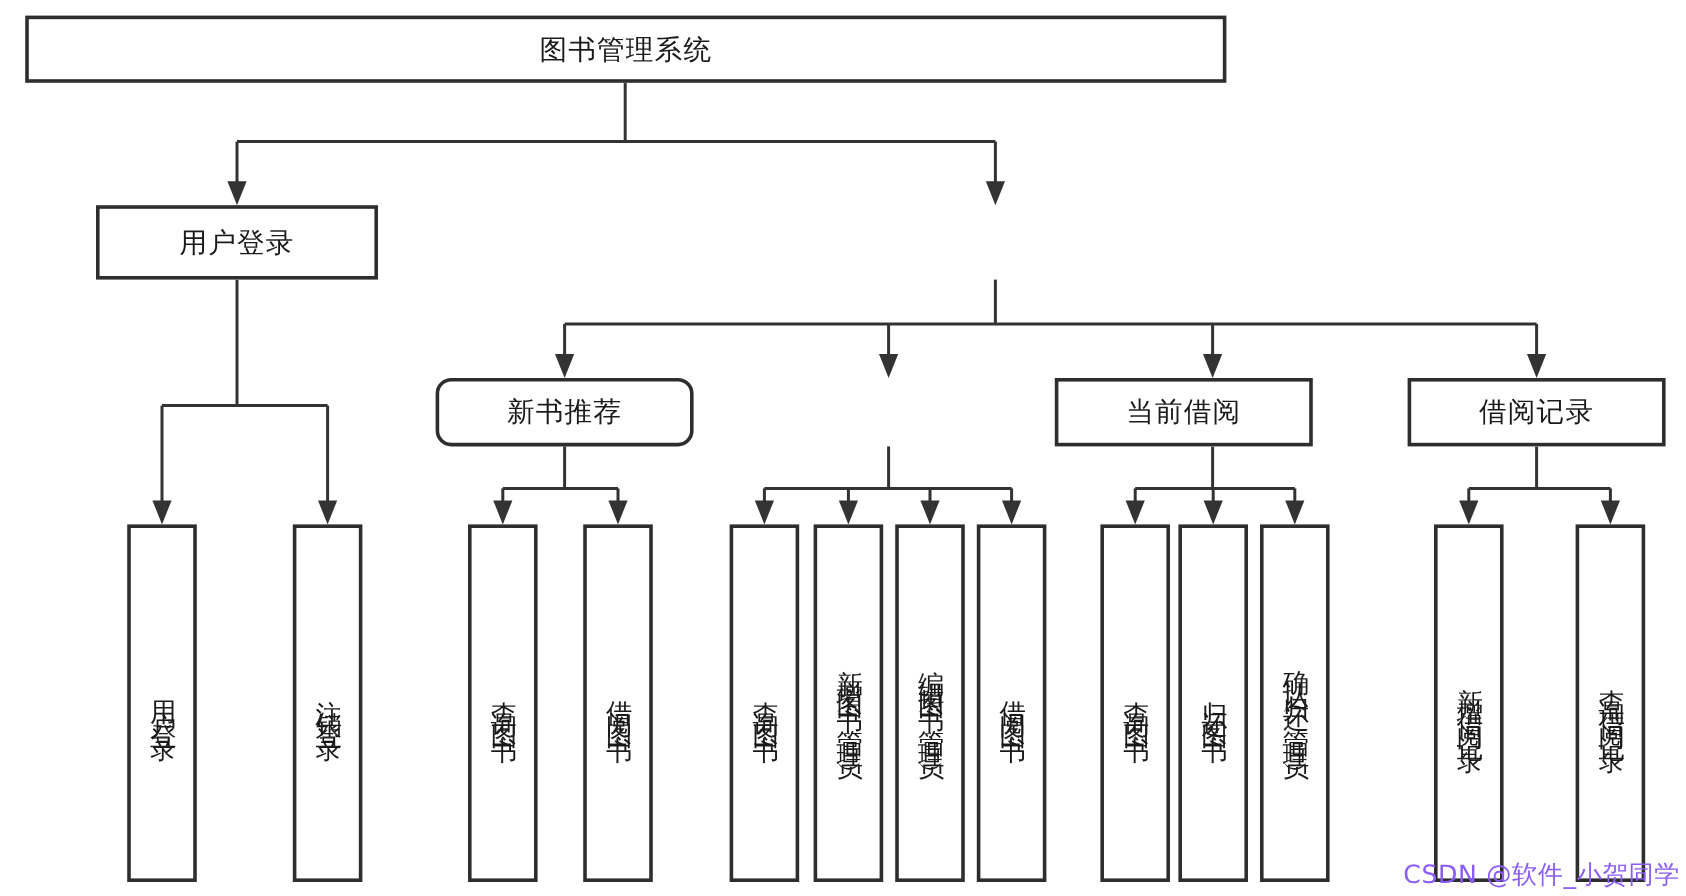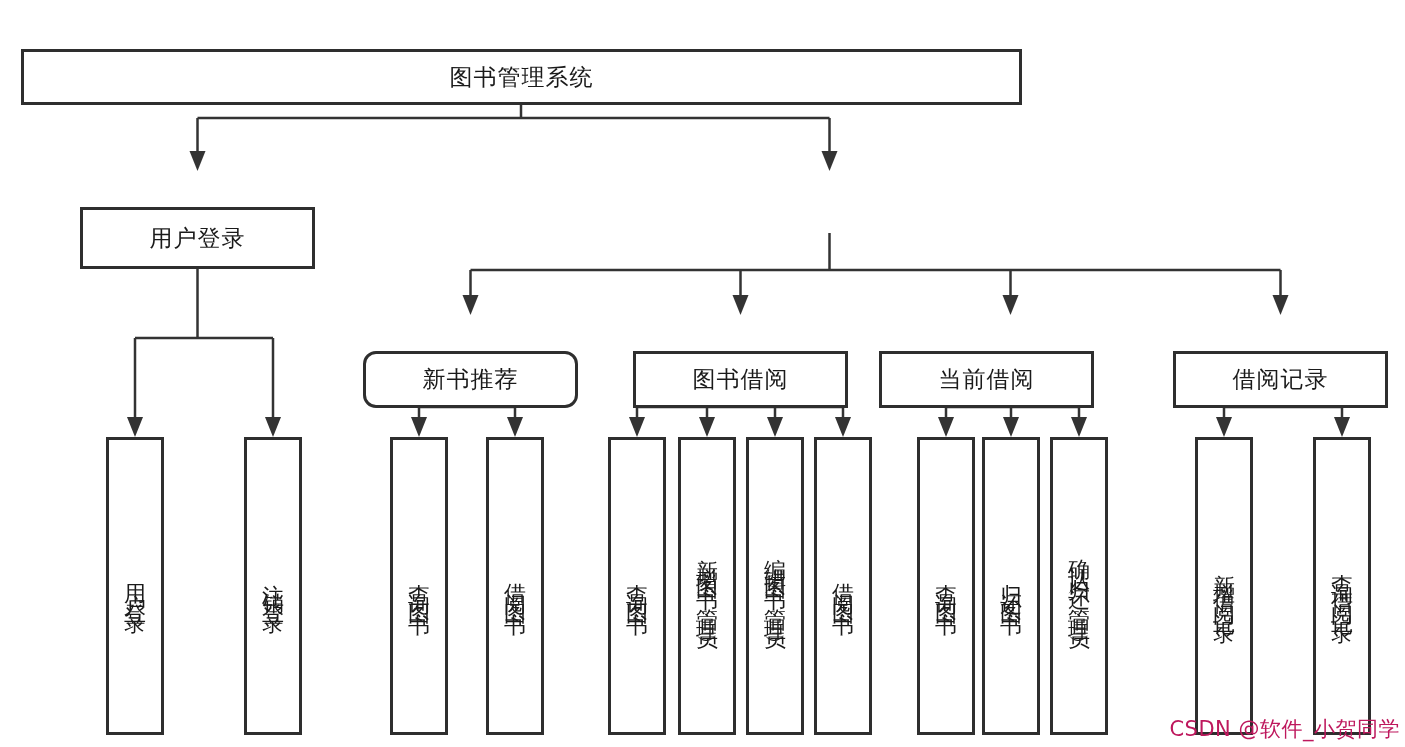--- a/index.html
+++ b/index.html
@@ -16,21 +16,20 @@
     pointer-events:none;
   }
   .hbox {
     position:absolute;
     background:#ffffff;
     border:3px solid #2e2e2e;
     display:flex; align-items:center; justify-content:center;
     font-size:23px; color:#1a1a1a;
     letter-spacing:1px;
     z-index:2;
-    margin-top:36px;
   }
   .vbox {
     position:absolute;
     top:437px; width:58px; height:298px;
     background:#ffffff;
     border:3px solid #2e2e2e;
     display:flex; align-items:center; justify-content:center;
     z-index:2;
   }
   .vbox span {
@@ -38,21 +37,21 @@
     text-orientation:mixed;
     font-size:22px; color:#1a1a1a;
     letter-spacing:10px;
     line-height:1.0;
     white-space:nowrap;
   }
   #watermark {
     position:absolute;
     right:5px; bottom:4px;
     font-size:21px;
-    color:#be185d;
+    color:#8b5cf6;
     letter-spacing:0.5px;
     z-index:5;
     white-space:nowrap;
   }
 </style>
 </head>
 <body>
 
 <div id="stage">
 
@@ -109,21 +108,20 @@
       <polygon points="1216,417 1232,417 1224,437" fill="#333333"></polygon>
       <line x1="1342" y1="407" x2="1342" y2="420" stroke="#333333" stroke-width="2.5"></line>
       <polygon points="1334,417 1350,417 1342,437" fill="#333333"></polygon>
     </svg>
 
   <div class="hbox" style="left:21px;top:13px;width:1001px;height:56px;">图书管理系统</div>
 
   <div class="hbox" style="left:80px;top:171px;width:235px;height:62px;">用户登录</div>
 
   <div class="hbox" style="left:363px;top:315px;width:215px;height:57px;border-radius:13px;">新书推荐</div>
-  <div class="hbox" style="left:633px;top:315px;width:215px;height:57px;">图书借阅</div>
   <div class="hbox" style="left:879px;top:315px;width:215px;height:57px;">当前借阅</div>
   <div class="hbox" style="left:1173px;top:315px;width:215px;height:57px;">借阅记录</div>
 
   <div class="vbox" style="left:106px;">
     <span>用户登录</span>
   </div>
   <div class="vbox" style="left:244px;">
     <span>注销登录</span>
   </div>
 

